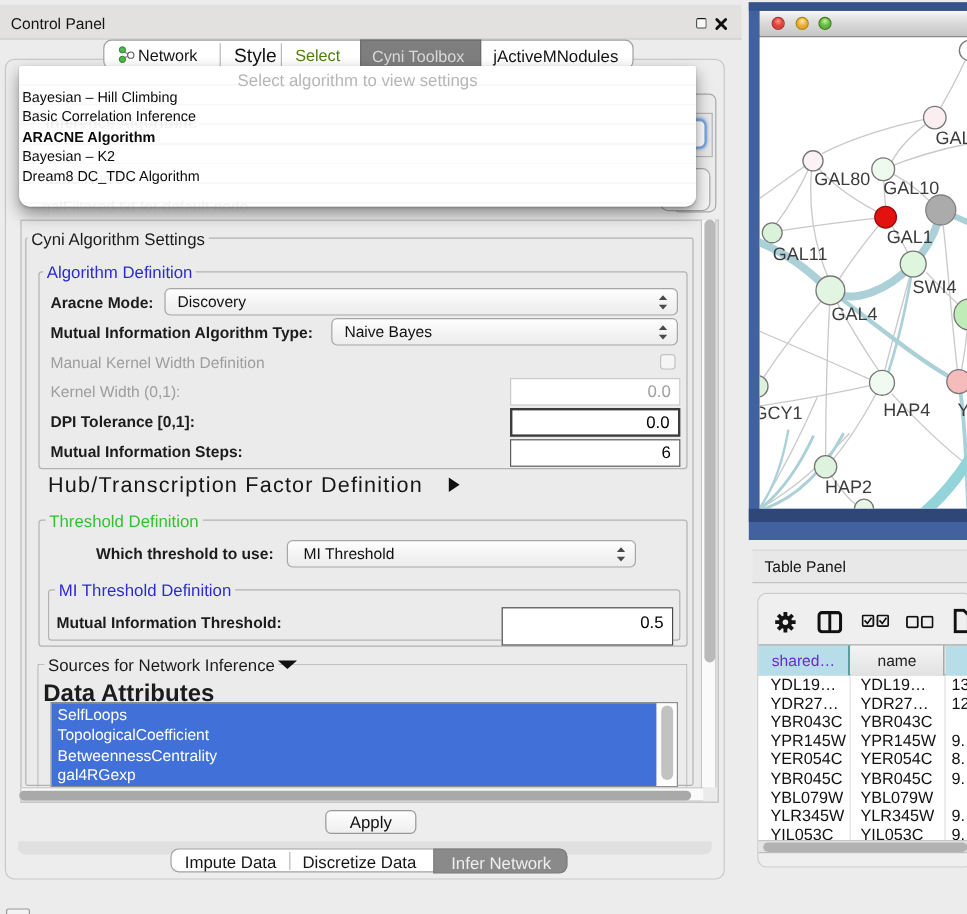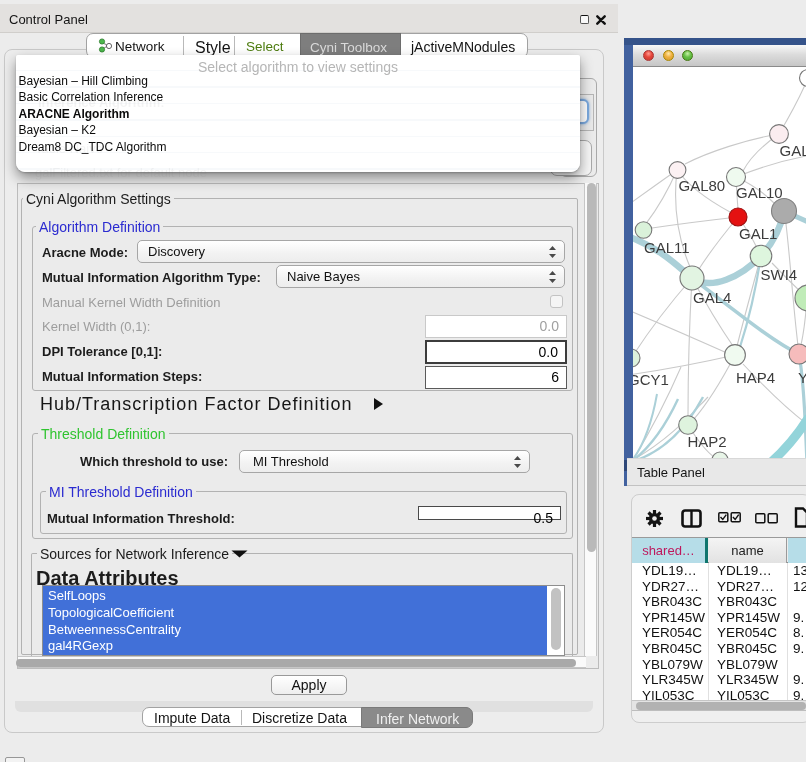--- a/index.html
+++ b/index.html
@@ -101,21 +101,21 @@
   <div class="abs combo" style="left:239px; top:450px; width:291px; height:23px;">
     <div class="abs" style="left:13px; top:3px;">MI Threshold</div>
     <svg class="carets" width="9" height="14" viewBox="0 0 9 14">
         <path d="M4.5 1 L8 5 L1 5 Z M4.5 13 L8 9 L1 9 Z" fill="#4a4a4a"></path>
       </svg>
   </div>
 
   <div class="abs grp" style="left:40px; top:491px; width:527px; height:43px;"></div>
   <div class="abs gtitle" style="left:46px; top:485px; color:#2b2bd0;">MI Threshold Definition</div>
   <div class="abs lb" style="left:47px; top:511px;">Mutual Information Threshold:</div>
-  <div class="abs fld" style="left:418px; top:506px; width:143px; height:14px; border:1px solid #4a4a4a; color:#000; line-height:22px;">0.5</div>
+  <div class="abs fld" style="left:418px; top:506px; width:143px; height:32px; border:1px solid #4a4a4a; color:#000; line-height:22px;">0.5</div>
 
   <div class="abs" style="left:31px; top:553px; width:542px; height:103px; border:1px solid #b2b2b2; border-bottom:none; border-radius:2px 2px 0 0;"></div>
   <div class="abs gtitle" style="left:37px; top:547px; color:#1c1c1c;">Sources for Network Inference</div>
   <svg class="abs" style="left:231px; top:550px;" width="17" height="8" viewBox="0 0 17 8">
       <path d="M0.5 0.5 L16.5 0.5 L8.5 7.5 Z" fill="#111"></path>
     </svg>
   <div class="abs" style="left:36px; top:567px; font-weight:bold; font-size:20px; color:#1c1c1c;">Data Attributes</div>
 
   <div class="abs" style="left:42px; top:585px; width:523px; height:71px; background:#fff; border:1px solid #8e8e8e;"></div>
   <div class="abs" style="left:43px; top:586px; width:504px; height:69px; background:#4170d8;"></div>
@@ -148,21 +148,21 @@
       <div style="padding-left:0">Bayesian – Hill Climbing</div>
       <div>Basic Correlation Inference</div>
       <div style="font-weight:bold">ARACNE Algorithm</div>
       <div>Bayesian – K2</div>
       <div>Dream8 DC_TDC Algorithm</div>
     </div>
   </div>
 
   <div class="abs" style="left:5px; top:757px; width:20px; height:12px; border:1px solid #979797; border-radius:2px; background:#f3f3f3;"></div>
 
-  <div class="abs" id="netwin" style="left:624px; top:2px; width:182px; height:448px; background:#41619f;margin-top:36px;">
+  <div class="abs" id="netwin" style="left:624px; top:2px; width:182px; height:448px; background:#41619f;">
     <div class="abs" style="left:9px; top:7px; width:173px; height:22px; background:linear-gradient(#f8f8f8,#dcdcdc 45%,#c6c6c6); border-bottom:1px solid #8a8a8a;">
       <div class="abs" style="left:10px; top:5px; width:11px; height:11px; border-radius:6px; background:radial-gradient(circle at 50% 30%, #ff9a90 0%, #e5453a 45%, #c33a30 100%); border:0.5px solid #a33;"></div>
       <div class="abs" style="left:30px; top:5px; width:11px; height:11px; border-radius:6px; background:radial-gradient(circle at 50% 30%, #ffe9a8 0%, #efb03f 45%, #d29a2f 100%); border:0.5px solid #a80;"></div>
       <div class="abs" style="left:49px; top:5px; width:11px; height:11px; border-radius:6px; background:radial-gradient(circle at 50% 30%, #c8f0a8 0%, #67c045 45%, #4ea535 100%); border:0.5px solid #471;"></div>
     </div>
     <div class="abs" id="canvas" style="left:9px; top:29px; width:173px; height:393px; background:#ffffff; overflow:hidden;">
       <svg width="173" height="393" viewBox="0 0 173 393" style="position:absolute; left:0; top:0;">
         <g fill="none" stroke="#c9c9c9" stroke-width="1.1">
           <path d="M146,67 C115,72 75,85 52,97"></path>
           <path d="M146,67 Q120,85 110,104"></path>
@@ -271,21 +271,21 @@
       <rect x="0.8" y="0.8" width="9" height="9" rx="1" fill="none" stroke="#111" stroke-width="1.5"></rect>
       <rect x="13.2" y="0.8" width="9" height="9" rx="1" fill="none" stroke="#111" stroke-width="1.5"></rect>
     </svg>
     <svg class="abs" style="left:794px; top:507px;" width="14" height="21" viewBox="0 0 14 21">
       <path d="M2 1.5 L9 1.5 L13 5.5 L13 19.5 L2 19.5 Z" fill="none" stroke="#111" stroke-width="2.4"></path>
     </svg>
   </div>
 
   <div id="ttable">
     <div class="abs" style="left:632px; top:537px; width:174px; height:26px; border-top:1px solid #9a9a9a; border-bottom:1px solid #8b8b8b; background:#ececec;">
-      <div class="abs" style="left:0; top:0; width:76px; height:25px; background:#b6dde8; border-right:3px solid #0f766e; text-align:center; font-size:13px; line-height:25px; color:#be185d;">shared…</div>
+      <div class="abs" style="left:0; top:0; width:76px; height:25px; background:#b6dde8; border-right:1px solid #0f766e; text-align:center; font-size:13px; line-height:25px; color:#6d28d9;">shared…</div>
       <div class="abs" style="left:77px; top:0; width:78px; height:25px; background:linear-gradient(#f4f4f4,#e2e2e2); border-right:1px solid #9a9a9a; text-align:center; font-size:13px; line-height:25px; color:#222;">name</div>
       <div class="abs" style="left:156px; top:0; width:18px; height:25px; background:#b6dde8;"></div>
     </div>
     <div class="abs" style="left:632px; top:563px; width:174px; height:137px; background:#ffffff; overflow:hidden; font-size:13.5px; color:#111;">
       <div class="abs" style="left:76px; top:0; width:1px; height:137px; background:#e0e0e0;"></div>
       <div class="abs" style="left:155px; top:0; width:1px; height:137px; background:#e0e0e0;"></div>
       <div class="abs" style="left:10px; top:0; line-height:15.6px;">YDL19…<br>YDR27…<br>YBR043C<br>YPR145W<br>YER054C<br>YBR045C<br>YBL079W<br>YLR345W<br>YIL053C</div>
       <div class="abs" style="left:85px; top:0; line-height:15.6px;">YDL19…<br>YDR27…<br>YBR043C<br>YPR145W<br>YER054C<br>YBR045C<br>YBL079W<br>YLR345W<br>YIL053C</div>
       <div class="abs" style="left:161px; top:0; line-height:15.6px;">13<br>12<br>&nbsp;<br>9.<br>8.<br>9.<br>&nbsp;<br>9.<br>9.</div>
     </div>

